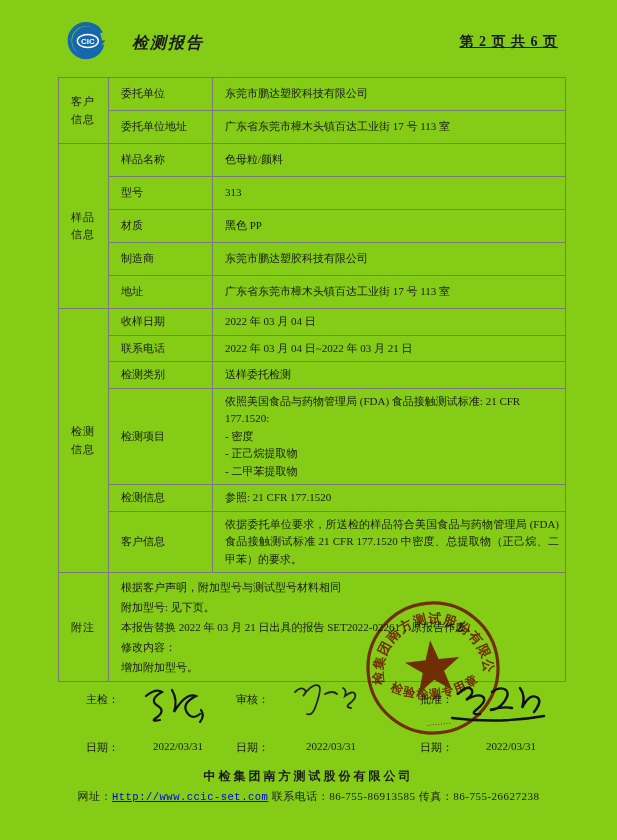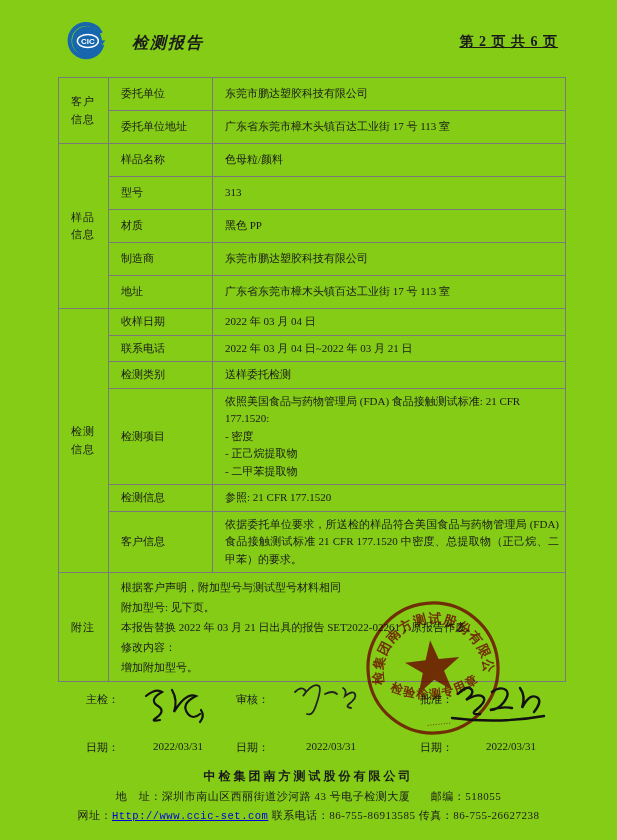--- a/index.html
+++ b/index.html
@@ -196,24 +196,19 @@
     </text>
     <text font-size="12" font-weight="bold" fill="#d5281e" letter-spacing="1.5">
       <textPath href="#arcBottom" startOffset="50%" text-anchor="middle">检验检测专用章</textPath>
     </text>
     <text x="70" y="128" text-anchor="middle" font-size="4.5" fill="#d5281e">• • • • • • • • •</text>
   </svg>
 
   <div class="footer">
     <div class="f-co">中检集团南方测试股份有限公司</div>
     <div class="f-line">
-      <span>地　址：</span><span>深圳市南山区西丽街道沙河路 43 号电子检测大厦</span>
-      <span style="display:inline-block; width:14px;"></span>
-      <span>邮编：</span><span>518055</span>
-    </div>
-    <div class="f-line">
       <span>网址：</span><a class="f-link" href="#">Http://www.ccic-set.com</a>
       <span>联系电话：</span><span>86-755-86913585</span>
       <span>传真：</span><span>86-755-26627238</span>
     </div>
   </div>
 
 </div>
 
 </body></html>

